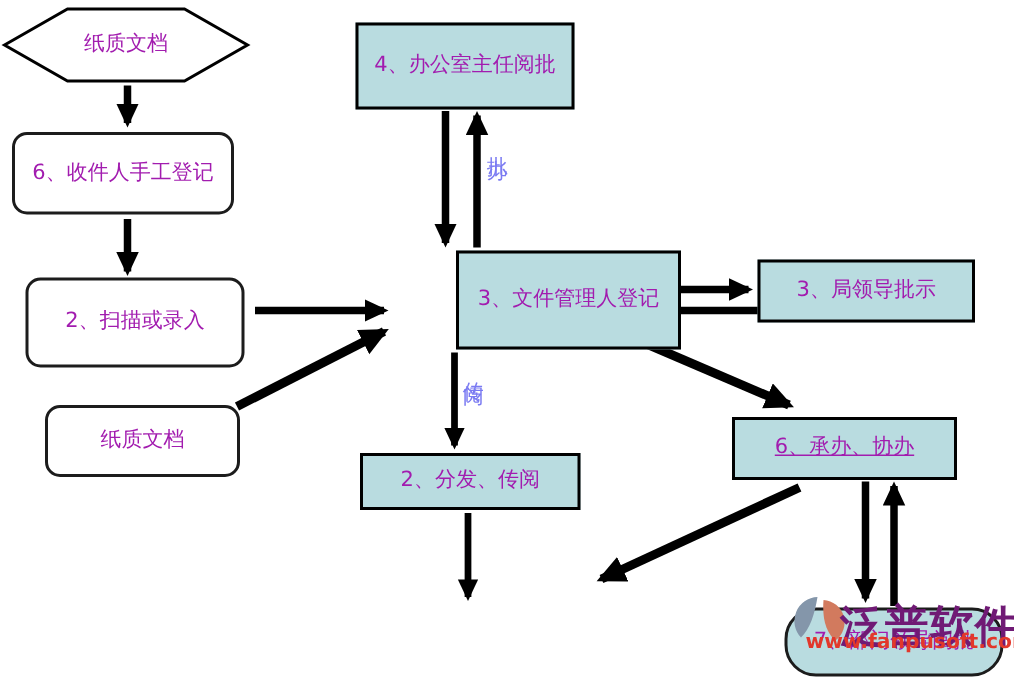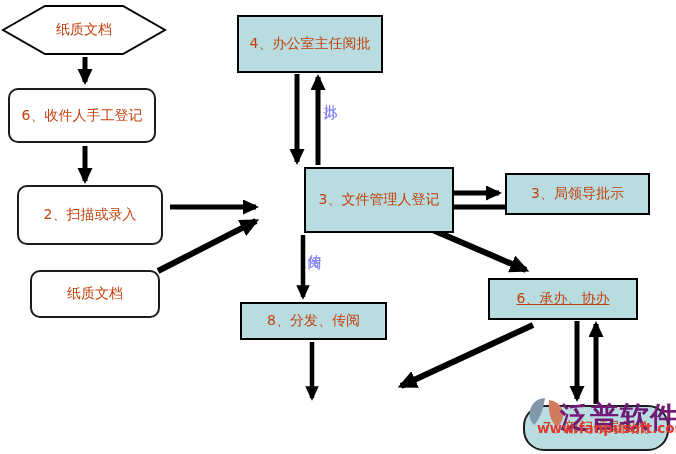--- a/index.html
+++ b/index.html
@@ -3,21 +3,21 @@
 <meta charset="utf-8">
 <style>
   html,body{margin:0;padding:0;background:#fff;}
   .canvas{
     position:relative;width:676px;height:454px;background:#ffffff;
     font-family:"DejaVu Sans","Liberation Sans",sans-serif;overflow:hidden;
   }
   .layer{position:absolute;left:0;top:0;width:676px;height:454px;}
   .node{
     position:absolute;display:flex;align-items:center;justify-content:center;
-    text-align:center;font-size:14px;color:#c2410c;box-sizing:border-box;
+    text-align:center;font-size:14px;color:#a21caf;box-sizing:border-box;
     line-height:1.25;
   }
   .rect{background:#b9dce0;border:2px solid #000;}
   .rounded{background:#ffffff;border:2px solid #1c1c1c;border-radius:10px;}
   .rounded.filled{background:#b9dce0;border-radius:21px;}
   .hexlabel{background:transparent;border:none;}
   .vlabel{
     position:absolute;writing-mode:vertical-rl;text-orientation:upright;
     font-size:14px;color:#7b7bf2;letter-spacing:2px;line-height:1;
   }
@@ -104,21 +104,21 @@
 
   <div class="node rect n-step5">
     <span>3、局领导批示</span>
   </div>
 
   <div class="node rect n-step6r">
     <span>6、承办、协办</span>
   </div>
 
   <div class="node rect n-step6m">
-    <span>8、分发、传阅</span>
+    <span>2、分发、传阅</span>
   </div>
 
 
   <div class="node rounded filled n-step7">
     <span>7、部门领导阅批</span>
   </div>
 
   <div class="vlabel lbl-piban">批办</div>
   <div class="vlabel lbl-chuanyue">传阅</div>
 

